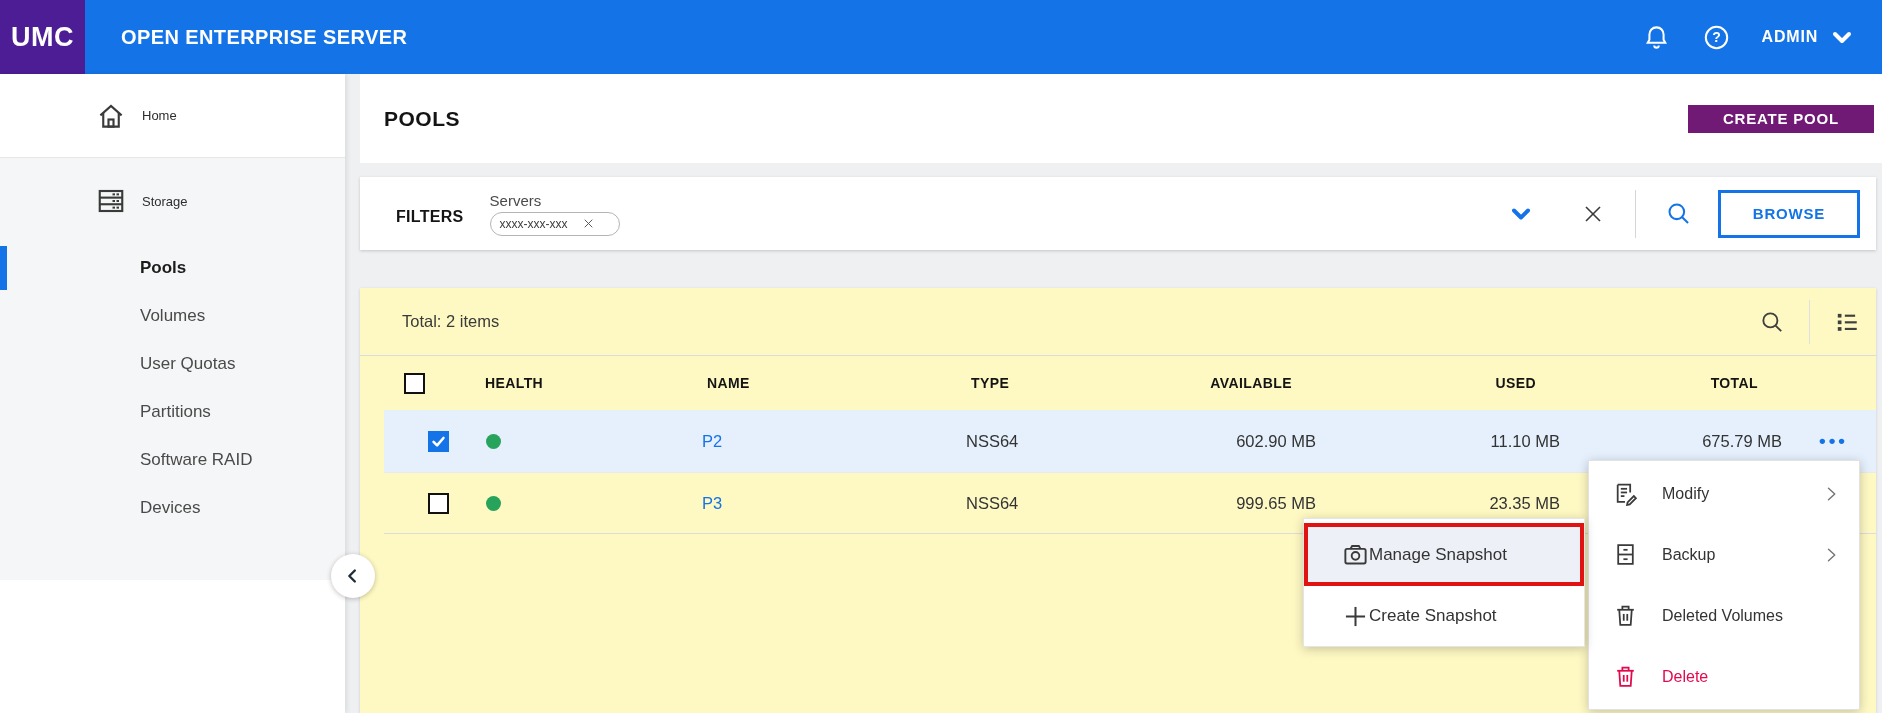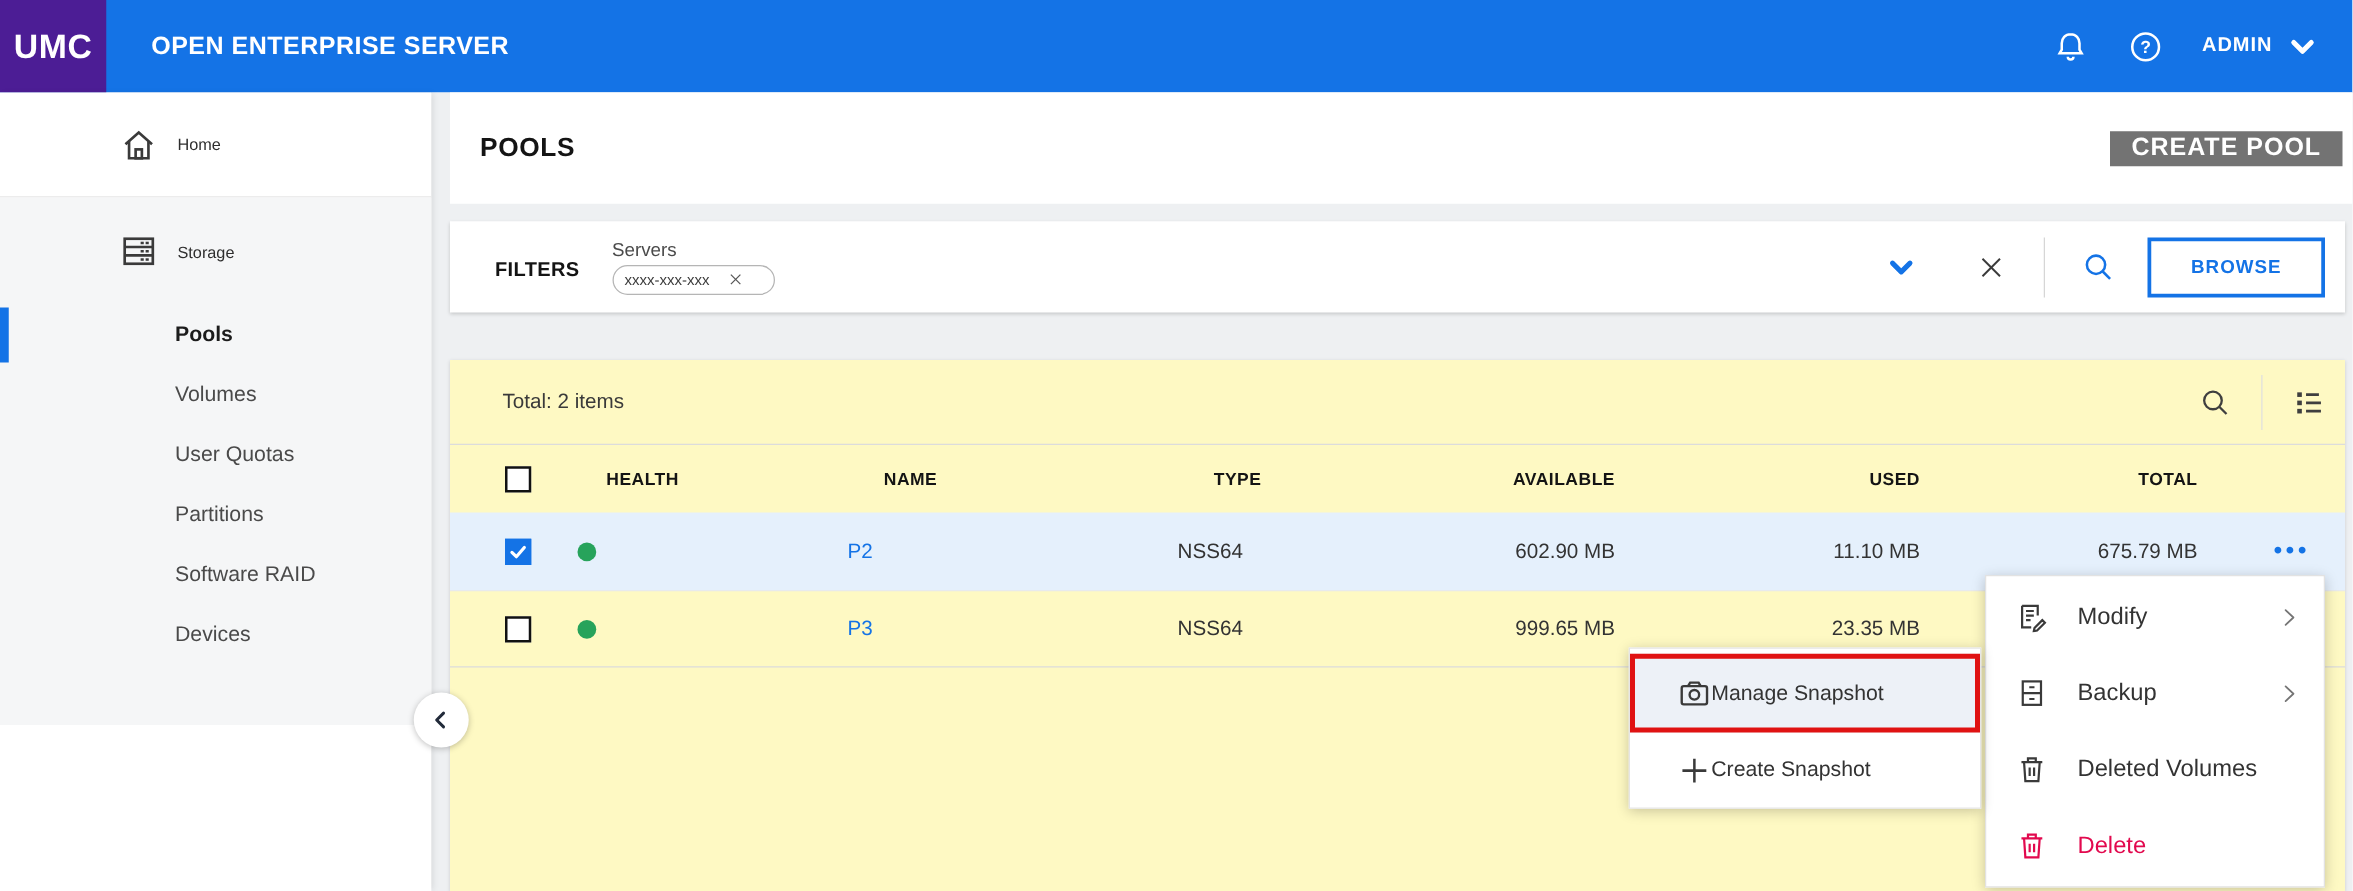--- a/index.html
+++ b/index.html
@@ -35,22 +35,22 @@
   .subitem.active { font-weight:bold; color:#1c1c1c; }
   .subitem.active::before { content:""; position:absolute; left:0; top:2px; bottom:2px; width:7px; background:#1473E6; }
   .collapse-btn { position:absolute; left:331px; top:480px; width:44px; height:44px;
     background:#fff; border-radius:50%; box-shadow:0 1px 5px rgba(0,0,0,.25);
     display:flex; align-items:center; justify-content:center; cursor:pointer; z-index:5; }
 
   .content { flex:1; background:#eef0f2; display:flex; flex-direction:column; position:relative; }
   .page-head { background:#fff; height:89px; margin-left:15px; display:flex; align-items:center;
     padding:0 8px 0 24px; }
   .page-title { font-size:21px; font-weight:bold; color:#141414; letter-spacing:.5px; }
-  .btn-primary { margin-left:auto; background:#737373; color:#fff; border:none; cursor:pointer;
-    font-family:inherit; font-weight:bold; font-size:20px; letter-spacing:.8px;
+  .btn-primary { margin-left:auto; background:#701a75; color:#fff; border:none; cursor:pointer;
+    font-family:inherit; font-weight:bold; font-size:15px; letter-spacing:.8px;
     width:186px; height:28px; }
 
   
   .filters-card { margin:14px 6px 0 15px; background:#fff; height:73px;
     box-shadow:0 1px 3px rgba(0,0,0,.18); display:flex; align-items:center; padding:0 16px 0 36px; }
   .filters-label { font-size:16px; font-weight:bold; color:#141414; letter-spacing:.3px; margin-top:6px; }
   .filter-field { margin-left:26px; display:flex; flex-direction:column; gap:3px; }
   .field-label { font-size:15px; color:#4a4a4a; }
   .chip { border:1px solid #b5b5b5; border-radius:12px; height:24px; min-width:130px;
     display:flex; align-items:center; padding:0 9px; gap:14px; cursor:default; }
@@ -72,39 +72,39 @@
   .table-toolbar { height:67px; display:flex; align-items:center; padding:0 14px 0 42px; }
   .total-label { font-size:16.5px; color:#3a3a3a; }
   .tt-right { margin-left:auto; display:flex; align-items:center; }
   .tt-icon { width:30px; height:30px; color:#3f3f3f; display:flex; align-items:center; justify-content:center; cursor:pointer; }
   .tt-divider { width:1px; height:44px; background:#e0e0e0; margin:0 22px; }
   .grid-row { display:grid; grid-template-columns:96px 222px 264px 108px 242px 244px 222px 1fr;
     align-items:center; }
   .t-header { height:55px; border-top:1px solid #dcdcdc; }
   .th { font-size:14px; font-weight:bold; color:#141414; letter-spacing:.4px;padding-left:29px; }
   .num { text-align:right; }
-  .t-row { height:62px; font-size:16.5px; color:#333; }
+  .t-row { height:62px; font-size:16.5px; color:#333;margin-left:24px; }
   .t-row.selected { background:#E5F0FC; }
   .t-row + .t-row { border-top:1px solid #e8eaec; }
   .t-row:last-of-type { border-bottom:1px solid #dcdcdc; }
   .cb { width:21px; height:21px; margin-left:44px; border:2.5px solid #111; background:#fff; cursor:pointer;
     display:flex; align-items:center; justify-content:center; }
   .cb.checked { background:#1473E6; border-color:#1473E6; }
   .health-dot { width:15px; height:15px; border-radius:50%; background:#27A35B; margin-left:6px; }
   .pool-link { color:#1473E6; cursor:pointer; }
   .row-actions { color:#1473E6; font-weight:bold; font-size:19px; letter-spacing:3px;
     justify-self:end; margin-right:28px; cursor:pointer; }
 
   
   .ctx-menu { position:absolute; left:1588px; top:460px; width:272px;
     background:#fff; border:1px solid #e2e2e2; box-shadow:0 2px 10px rgba(0,0,0,.22);
     padding:2px 0; z-index:10; }
   .ctx-item { height:61px; display:flex; align-items:center; padding:0 18px 0 24px; cursor:pointer; }
   .ctx-icon { width:25px; height:25px; color:#3a3a3a; flex-shrink:0; }
-  .ctx-label { margin-left:24px; font-size:19px; color:#333; }
+  .ctx-label { margin-left:24px; font-size:16px; color:#333; }
   .ctx-chevron { margin-left:auto; width:20px; height:20px; color:#757575; }
   .ctx-item.danger .ctx-icon, .ctx-item.danger .ctx-label { color:#E2094E; }
 
   .snap-menu { position:absolute; left:1303px; top:518px; width:282px;
     background:#fff; border:1px solid #e5e5e5; box-shadow:0 2px 10px rgba(0,0,0,.22);
     padding-top:4px; z-index:11; }
   .snap-item { height:60px; display:flex; align-items:center; padding-left:38px; cursor:pointer; }
   .snap-item.highlighted { height:63px; background:#edf1f7; border:4px solid #E01212; padding-left:34px; }
   .snap-icon { width:27px; height:27px; color:#3a3a3a; flex-shrink:0; }
   .snap-label { font-size:17px; color:#333; }

